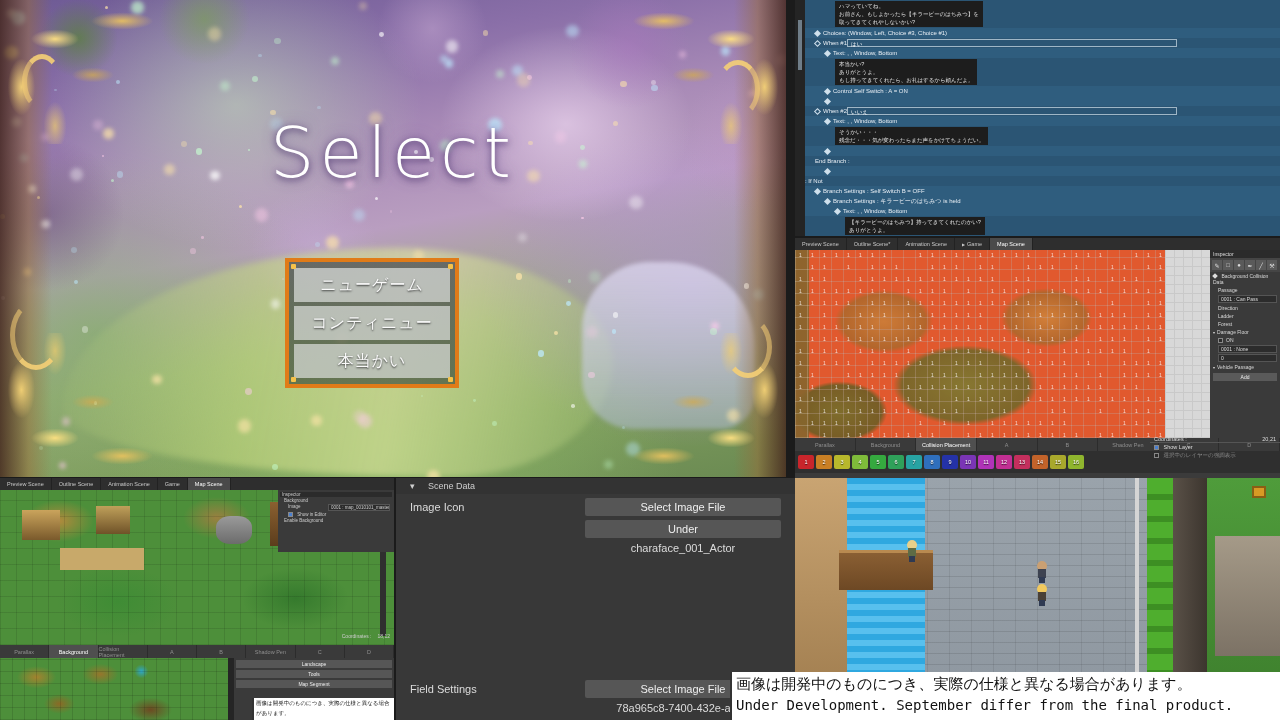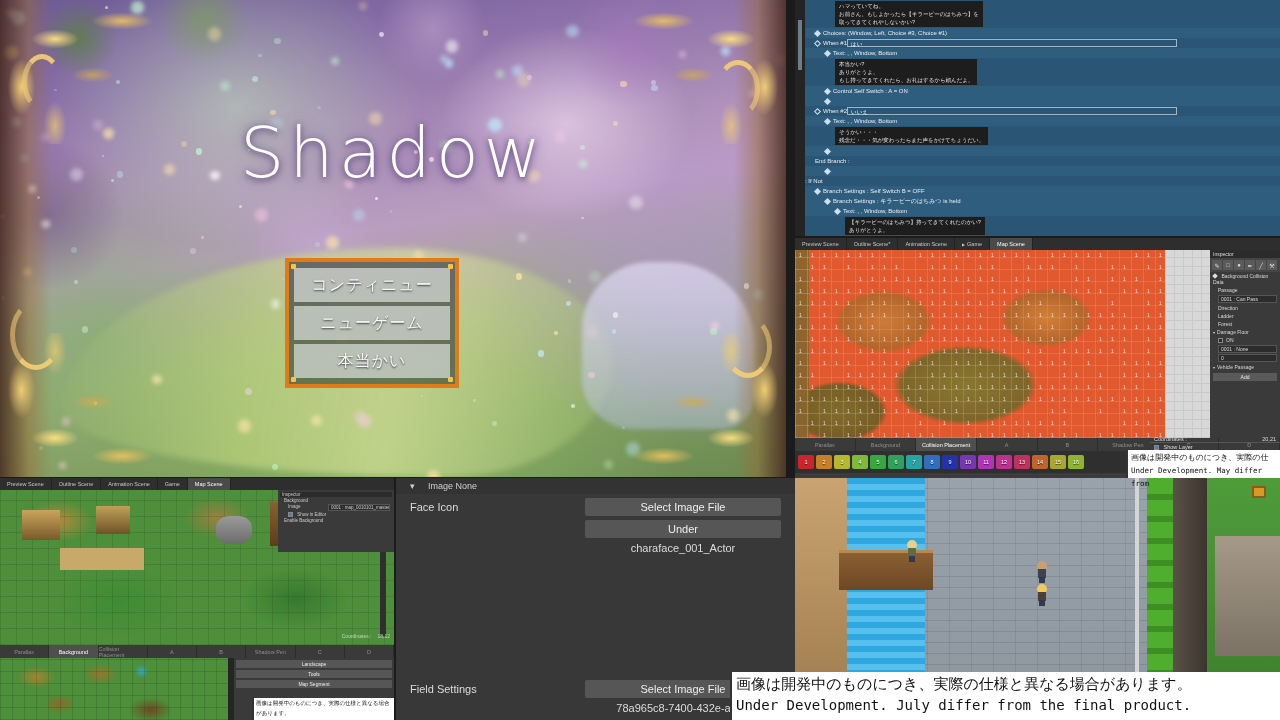--- a/index.html
+++ b/index.html
@@ -429,29 +429,29 @@
       <div class="corner tl"></div>
       <div class="corner tr"></div>
       <div class="corner bl"></div>
       <div class="corner br"></div>
       <div class="swirl" style="left:22px;top:54px;width:40px;height:56px;"></div>
       <div class="swirl" style="left:10px;top:300px;width:52px;height:70px;transform:scaleY(-1);"></div>
       <div class="swirl" style="right:26px;top:60px;width:44px;height:58px;transform:scaleX(-1);"></div>
       <div class="swirl" style="right:14px;top:316px;width:48px;height:62px;transform:scale(-1,-1);"></div>
     </div>
 
-    <div class="game-title">Shadow</div>
+    <div class="game-title">Select</div>
 
     <div class="title-menu">
       <span class="dot a"></span>
       <span class="dot b"></span>
       <span class="dot c"></span>
       <span class="dot d"></span>
+      <div class="menu-btn">ニューゲーム</div>
       <div class="menu-btn">コンティニュー</div>
-      <div class="menu-btn">ニューゲーム</div>
       <div class="menu-btn">本当かい</div>
     </div>
   </div>
 
   <div class="panel event-panel">
     <div class="gutter">
       <div class="thumb"></div>
     </div>
     <div class="ev-list" id="ev-list">
         <div style="position: relative; padding: 1px 0px 1px 30px;"><span class="diamond hollow"></span><span class="ev-txtbox"><div>ハマっていてね。</div><div>お前さん、もしよかったら【キラービーのはちみつ】を</div><div>取ってきてくれやしないかい?</div></span></div>
@@ -1026,25 +1026,25 @@
         <span class="insp-chk" style="background:#4a7fd0;"></span>
         <span>Show in Editor</span>
       </div>
       <div style="padding:1px 2px 0 4px;">Enable Background</div>
     </div>
   </div>
 
   <div class="panel chr-panel">
     <div class="chr-head">
       <span style="position:absolute;left:14px;">▾</span>
-      <span>Image None</span>
+      <span>Scene Data</span>
     </div>
 
     <div class="chr-row">
-      <div class="chr-label">Face Icon</div>
+      <div class="chr-label">Image Icon</div>
       <div class="chr-ctrl">
         <div class="chr-btn">Select Image File</div>
         <div class="chr-btn">Under</div>
         <div class="chr-filename">charaface_001_Actor</div>
       </div>
     </div>
 
     <div class="chr-row" style="position:absolute;left:0;right:0;top:198px;">
       <div class="chr-label">Field Settings</div>
       <div class="chr-ctrl">
@@ -1076,28 +1076,24 @@
       <div class="body" style="background:#3d4250;"></div>
       <div class="legs"></div>
     </div>
     <div class="chara" style="left:240px;top:106px;">
       <div class="head" style="background:#f1c95f;"></div>
       <div class="body" style="background:#4a4036;"></div>
       <div class="legs"></div>
     </div>
   </div>
 
-  <div class="disclaimer mid">
-    <div class="l1">画像は開発中のものにつき、実際の仕</div>
-    <div class="l2">Under Development. May differ from</div>
-  </div>
 
   <div class="disclaimer small">
     <div class="l1">画像は開発中のものにつき、実際の仕様と異なる場合があります。</div>
     <div class="l2">Under Development. May differ from the final product.</div>
   </div>
 
   <div class="disclaimer big">
     <div class="l1">画像は開発中のものにつき、実際の仕様と異なる場合があります。</div>
-    <div class="l2">Under Development. July differ from the final product.</div>
+    <div class="l2">Under Development. September differ from the final product.</div>
   </div>
 
 </div>
 
 </body></html>

